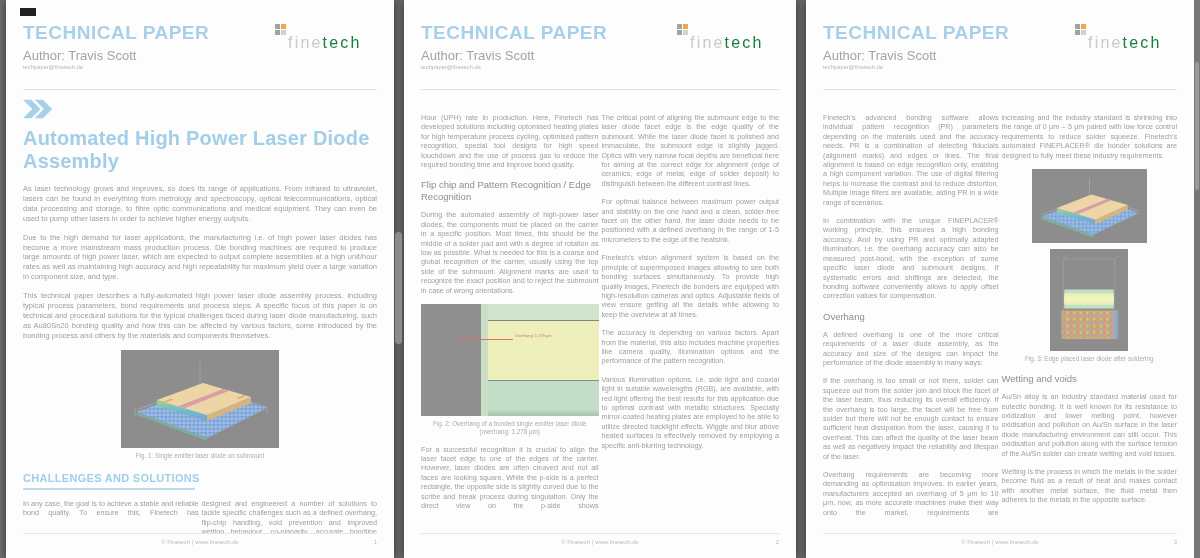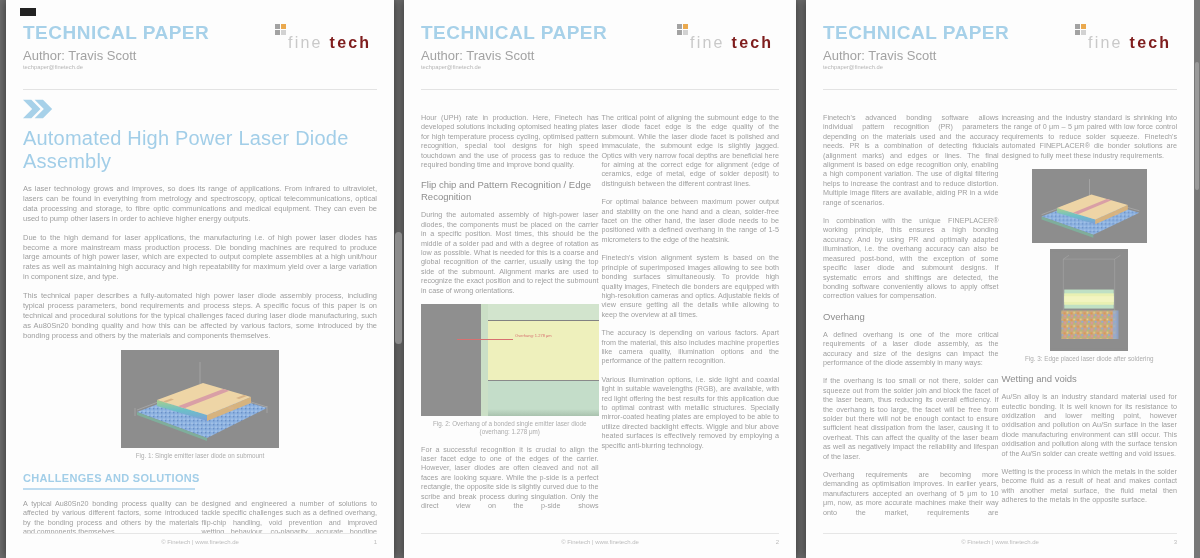--- a/index.html
+++ b/index.html
@@ -19,25 +19,25 @@
   .hdr-email  { font-size:5.8px; color:#b6b6b6; margin-top:1px; }
   .logo { position:absolute; top:24px; right:0; width:102px; height:34px; }
   .logo-mark { position:absolute; left:0; top:0; width:11px; height:11px;
                display:grid; grid-template-columns:5px 5px; grid-template-rows:5px 5px; gap:1px; }
   .logo-mark i { display:block; }
   .logo-mark i:nth-child(1){ background:#a3a3a3; }
   .logo-mark i:nth-child(2){ background:#eaa94e; }
   .logo-mark i:nth-child(3){ background:#a3a3a3; }
   .logo-mark i:nth-child(4){ background:#d2d2d2; }
   .logo-word { position:absolute; left:13px; top:10px; font-size:16px; letter-spacing:2.2px; color:#c9c9c9; }
-  .logo-word b { color:#7f1d1d; font-weight:bold;margin-left:7px; }
+  .logo-word b { color:#15803d; font-weight:normal; }
 
   
   .chevrons { margin-top:9px; }
-  .headline { font-size:20px; font-weight:normal; color:#a2cee8; letter-spacing:.2px; margin-top:4px; }
+  .headline { font-size:20px; font-weight:bold; color:#a2cee8; letter-spacing:.2px; margin-top:4px; }
   .intro { margin-top:11px; }
   p.body { font-size:7.5px; line-height:9.9px; color:#9e9e9e; text-align:justify; margin-bottom:9px; }
   .figbg { background:#8d8d8d; }
   .fig1wrap { width:158px; margin:1px auto 0; }
   .caption { font-size:6.3px; line-height:8.2px; color:#adadad; text-align:center; margin-top:4px; }
   .sec { margin-top:12px; }
   .sec-title { font-size:11px; font-weight:bold; color:#a2cee8; letter-spacing:.3px; }
   .sec-rule { width:172px; height:2px; background:#bedcf0; margin-top:4px; }
   .cols, .twocol { display:flex; gap:3px; }
   .cols { margin-top:9px; }
@@ -149,21 +149,20 @@
         </svg>
       </div>
       <figcaption class="caption">Fig. 1: Single emitter laser diode on submount</figcaption>
     </figure>
 
     <div class="sec">
       <div class="sec-title">CHALLENGES AND SOLUTIONS</div>
       <div class="sec-rule"></div>
       <div class="cols">
         <div class="col">
-          <p>A typical Au80Sn20 bonding process quality can be affected by various different factors, some introduced by the bonding process and others by the materials and components themselves.</p>
           <p class="cont">In any case, the goal is to achieve a stable and reliable bond quality. To ensure this, Finetech has</p>
         </div>
         <div class="col">
           <p>designed and engineered a number of solutions to tackle specific challenges such as a defined overhang, flip-chip handling, void prevention and improved wetting behaviour, co-planarity, accurate bondline thickness and the compensation of temperature-induced drift.</p>
           <p class="cont">Further measures are aimed at reducing the process cycle time to ensure a higher Unit Per</p>
         </div>
       </div>
     </div>
 
     <footer class="page-footer">

